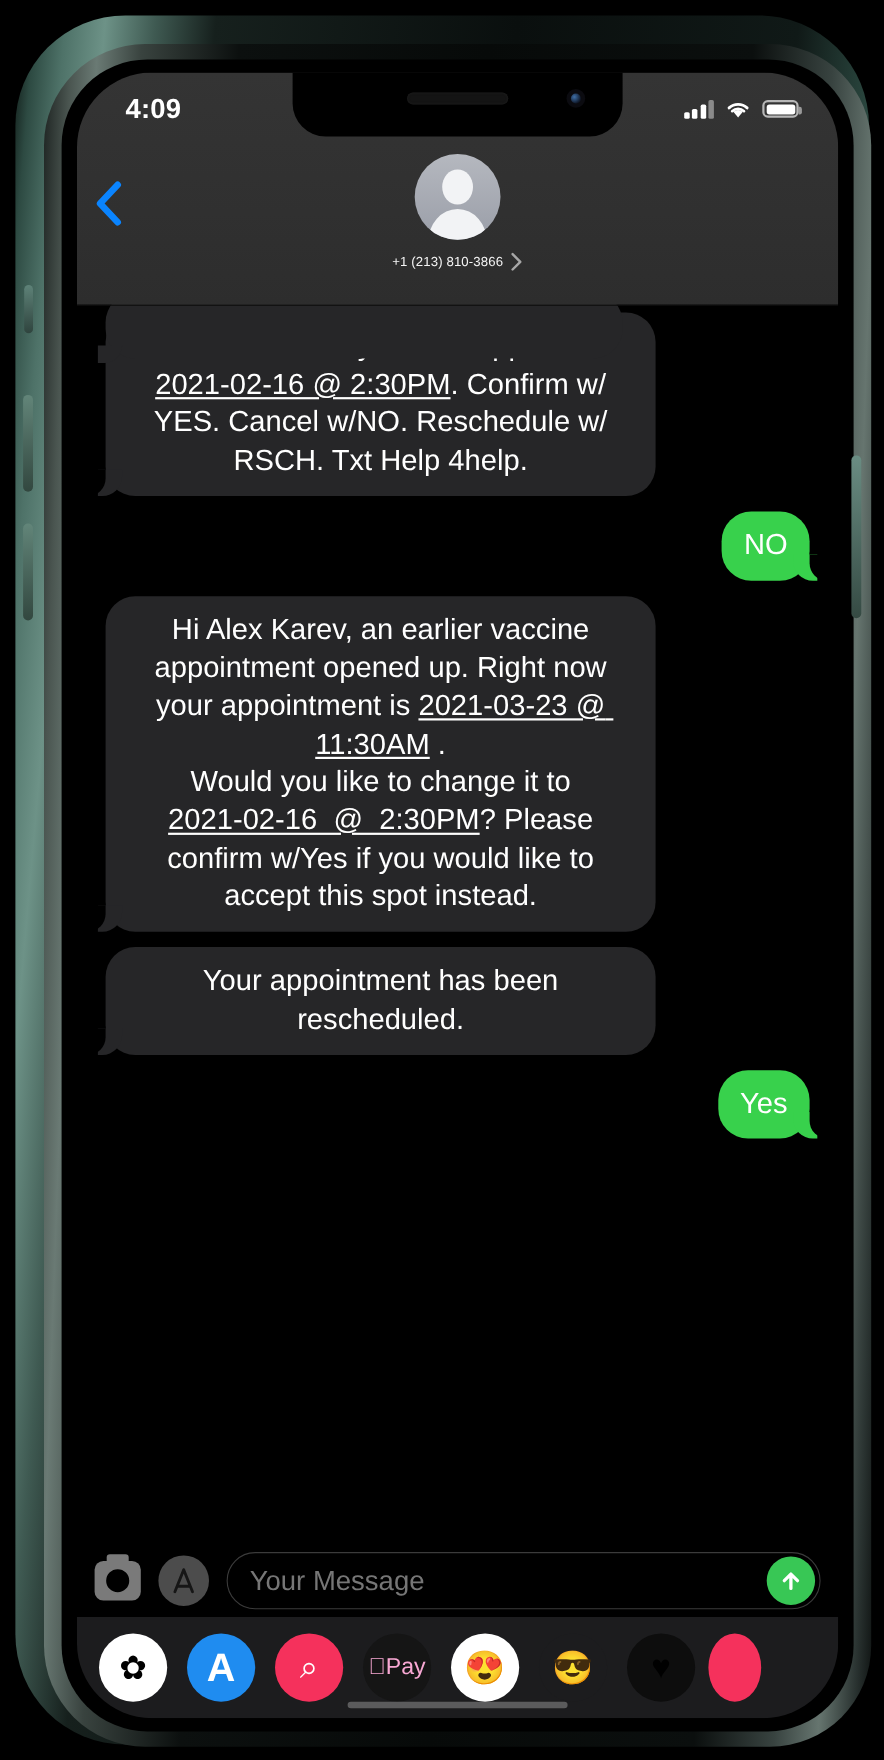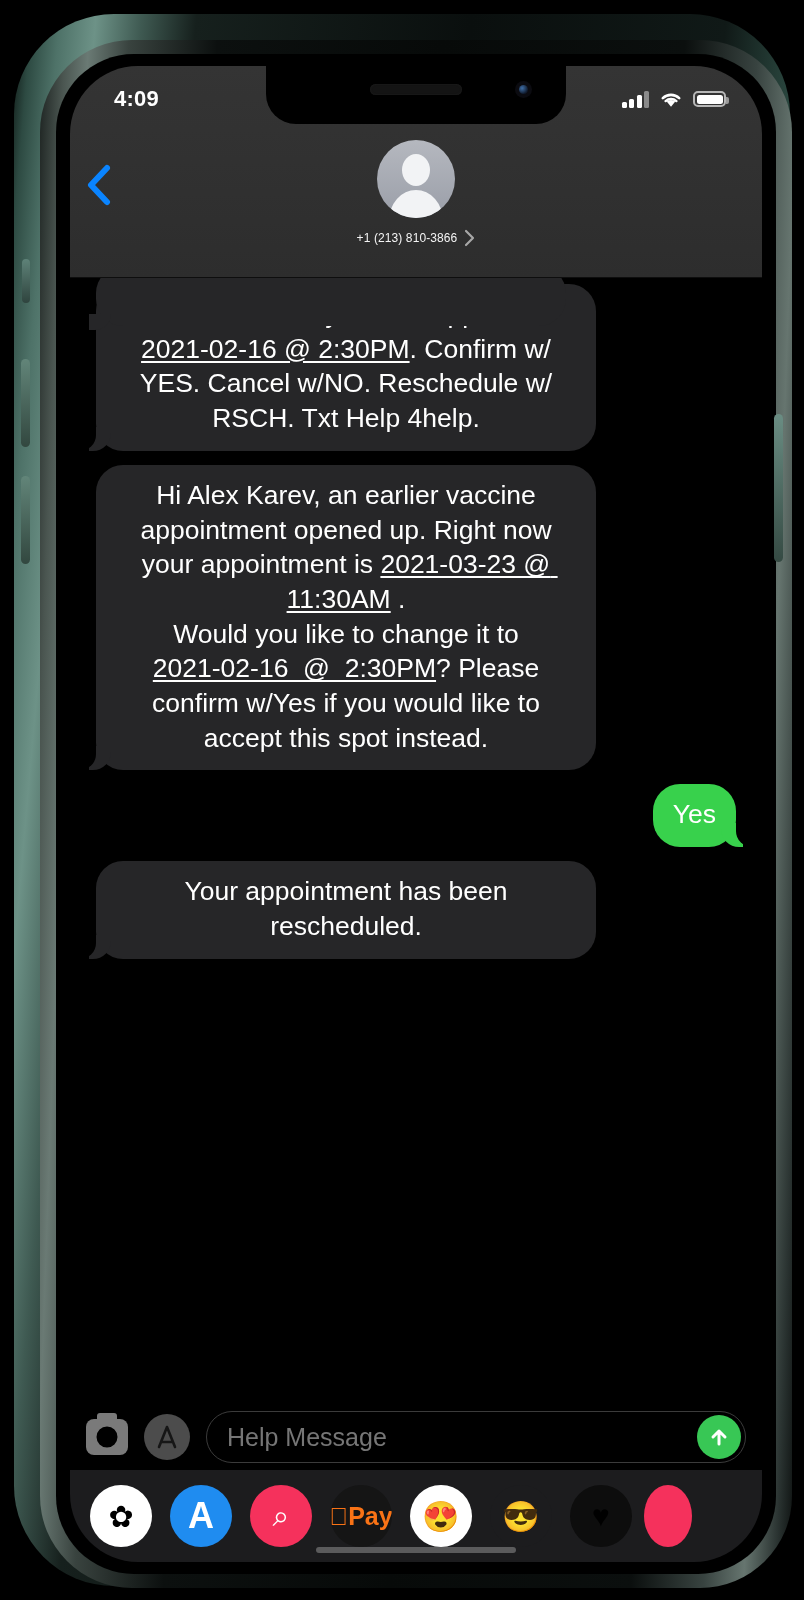--- a/index.html
+++ b/index.html
@@ -102,21 +102,21 @@
   }
 
   
   .status-bar {
     position: absolute; top: 0; left: 0; right: 0; height: 58px;
     z-index: 55;
     display: flex; align-items: center; justify-content: space-between;
     padding: 8px 36px 0 44px;
     color: #ffffff;
   }
-  .status-time { font-size: 22px; font-weight: bold; letter-spacing: 0.2px; }
+  .status-time { font-size: 25px; font-weight: bold; letter-spacing: 0.2px; }
   .status-right { display: flex; align-items: center; gap: 9px; }
   .bars { display: flex; align-items: flex-end; gap: 2.5px; height: 17px; }
   .bars span { width: 5px; border-radius: 1.5px; background: #fff; }
   .bars span:nth-child(1){ height: 6px; }
   .bars span:nth-child(2){ height: 9px; }
   .bars span:nth-child(3){ height: 13px; }
   .bars span:nth-child(4){ height: 17px; background:#8a8a8a; }
   .battery {
     width: 33px; height: 16px; border: 2px solid rgba(255,255,255,0.65);
     border-radius: 5px; position: relative; padding: 1.5px;
@@ -278,21 +278,21 @@
     z-index: 40;
   }
   .app-icon {
     flex: 0 0 auto; width: 62px; height: 62px; border-radius: 50%;
     display: flex; align-items: center; justify-content: center;
     font-size: 30px; cursor: pointer; position: relative; overflow: hidden;
   }
   .ai-photos { background: #ffffff; }
   .ai-appstore { background: #1f8cf0; color: #fff; font-weight: bold; font-size: 36px; }
   .ai-images { background: #f5315c; color: #fff; }
-  .ai-pay { background: #151515; color: #f97316; font-size: 25px; font-weight: 700; }
+  .ai-pay { background: #151515; color: #f9a8d4; font-size: 21px; font-weight: 400; }
   .ai-memoji-sticker { background: #ffffff; }
   .ai-memoji { background: #1c1c1e; }
   .ai-health { background: #0d0d0d; }
   .ai-partial { background: #f5315c; margin-left: -26px; width: 48px; }
   .drawer-sep {
     flex: 0 0 auto; width: 1.5px; height: 42px; background: #3a3a3c;
   }
   .home-indicator {
     position: absolute; left: 50%; transform: translateX(-50%);
     bottom: 9px; width: 200px; height: 6px; border-radius: 3px;
@@ -359,44 +359,47 @@
     </div>
 
     <div class="ghost-bubble"></div>
     <div class="ghost-tail"></div>
 
     <div class="messages" id="message-list">
         <div class="msg-row incoming">
           <div class="bubble in tail">Meredith Grey has an appt on
 <span class="dd-link">2021-02-16 @ 2:30PM</span>. Confirm w/ YES. Cancel w/NO. Reschedule w/ RSCH. Txt Help 4help.</div>
         </div>
+        <div class="msg-row outgoing">
+          <div class="bubble out tail">NO</div>
+        </div>
         <div class="msg-row incoming">
           <div class="bubble in tail">Hi Alex Karev, an earlier vaccine appointment opened up. Right now your appointment is <span class="dd-link">2021-03-23 @ 11:30AM</span> .
 Would you like to change it to
 <span class="dd-link">2021-02-16  @  2:30PM</span>? Please confirm w/Yes if you would like to accept this spot instead.</div>
         </div>
+        <div class="msg-row incoming">
+          <div class="bubble in tail">Your appointment has been rescheduled.</div>
+        </div>
         <div class="msg-row outgoing">
           <div class="bubble out tail">Yes</div>
-        </div>
-        <div class="msg-row incoming">
-          <div class="bubble in tail">Your appointment has been rescheduled.</div>
         </div>
       </div>
 
     <div class="input-bar">
       <div class="icon-btn">
         <div class="camera-icon"></div>
       </div>
       <div class="icon-btn appstore-icon">
         <svg width="30" height="30" viewBox="0 0 30 30">
           <path d="M15 5 L23 25 M15 5 L7 25 M9 20 L21 20" stroke="#161616" stroke-width="2.6" fill="none" stroke-linecap="round"></path>
         </svg>
       </div>
       <div class="text-field">
-        <span class="ph">Help Message</span>
+        <span class="ph">Your Message</span>
         <div class="send-btn">
           <svg width="24" height="24" viewBox="0 0 24 24">
             <path d="M12 19 L12 6 M12 6 L6 12 M12 6 L18 12" stroke="#fff" stroke-width="3" fill="none" stroke-linecap="round" stroke-linejoin="round"></path>
           </svg>
         </div>
       </div>
     </div>
 
     <div class="app-drawer" id="app-drawer">
         <div class="app-icon ai-photos">✿</div>

